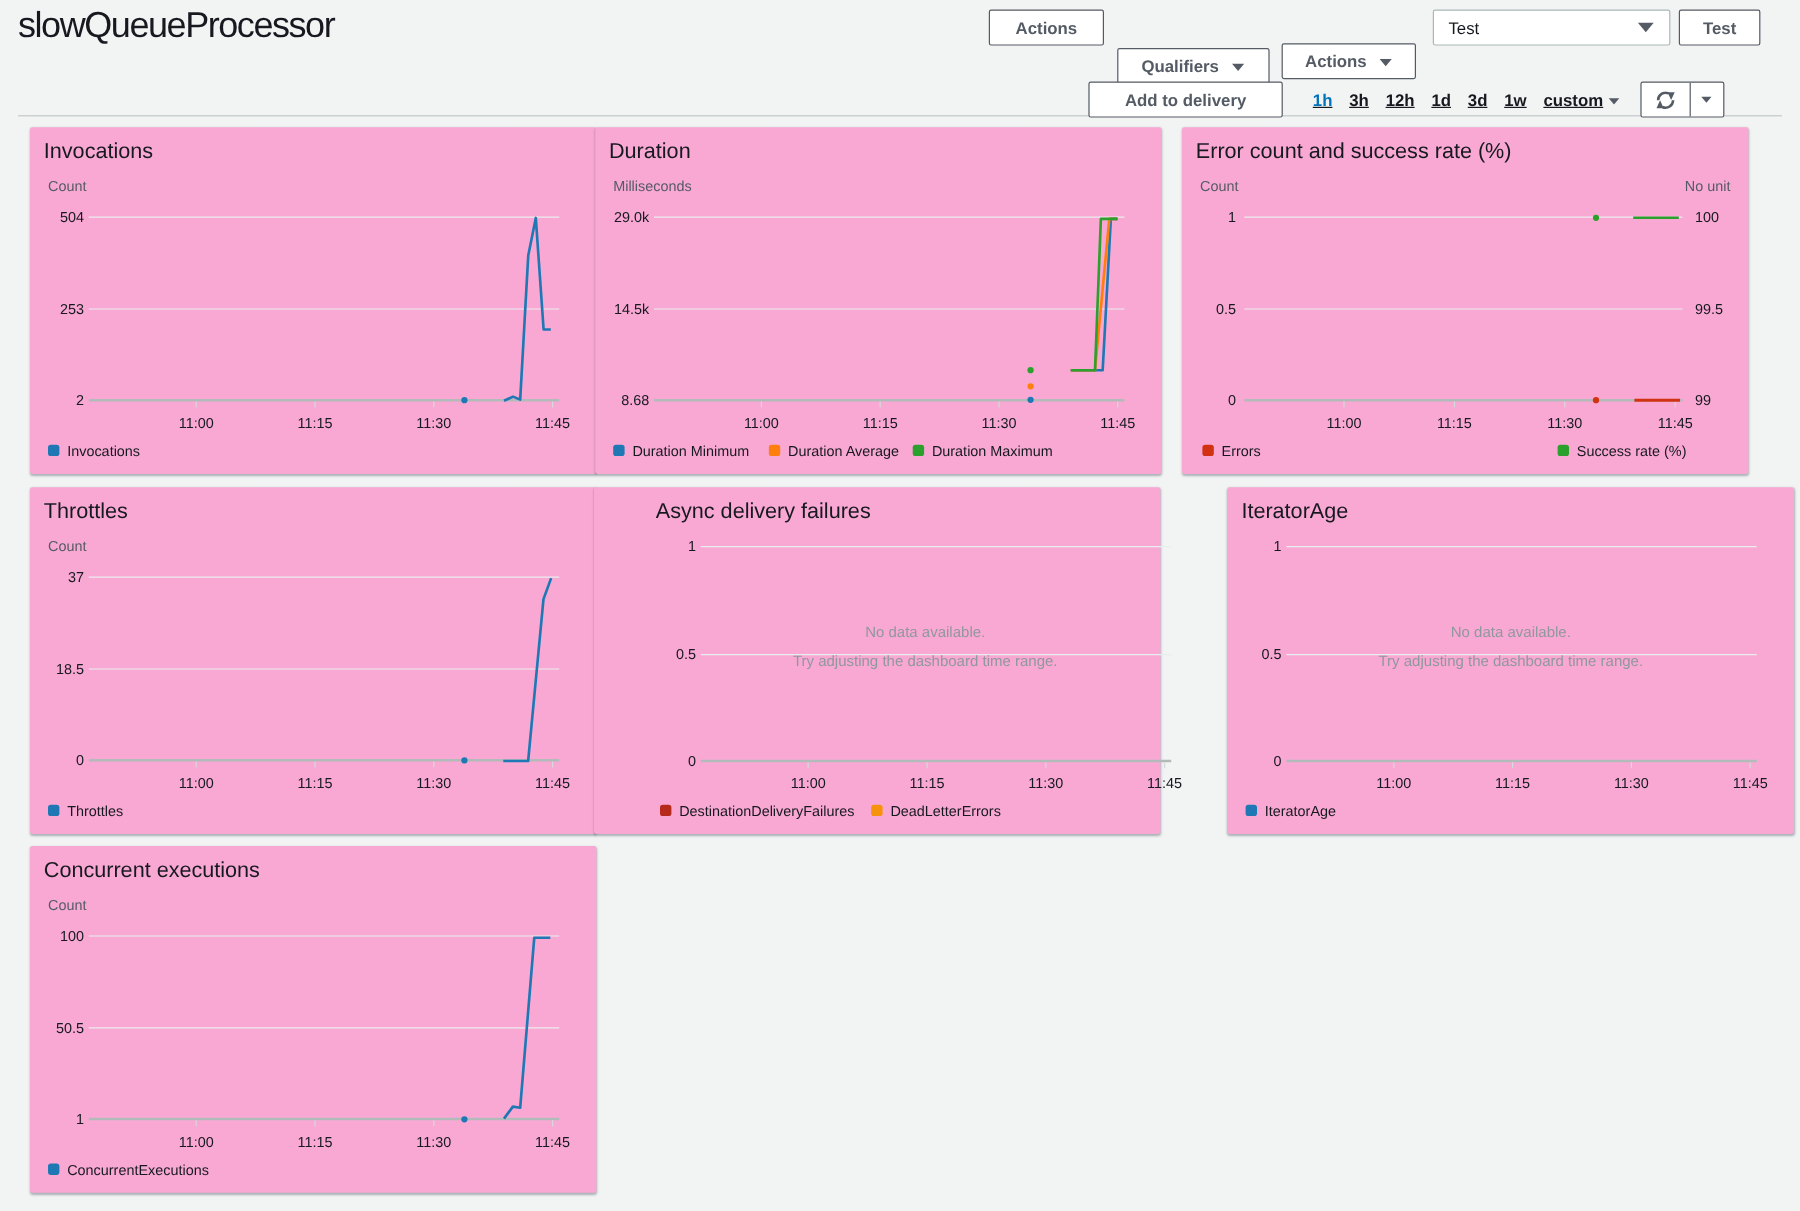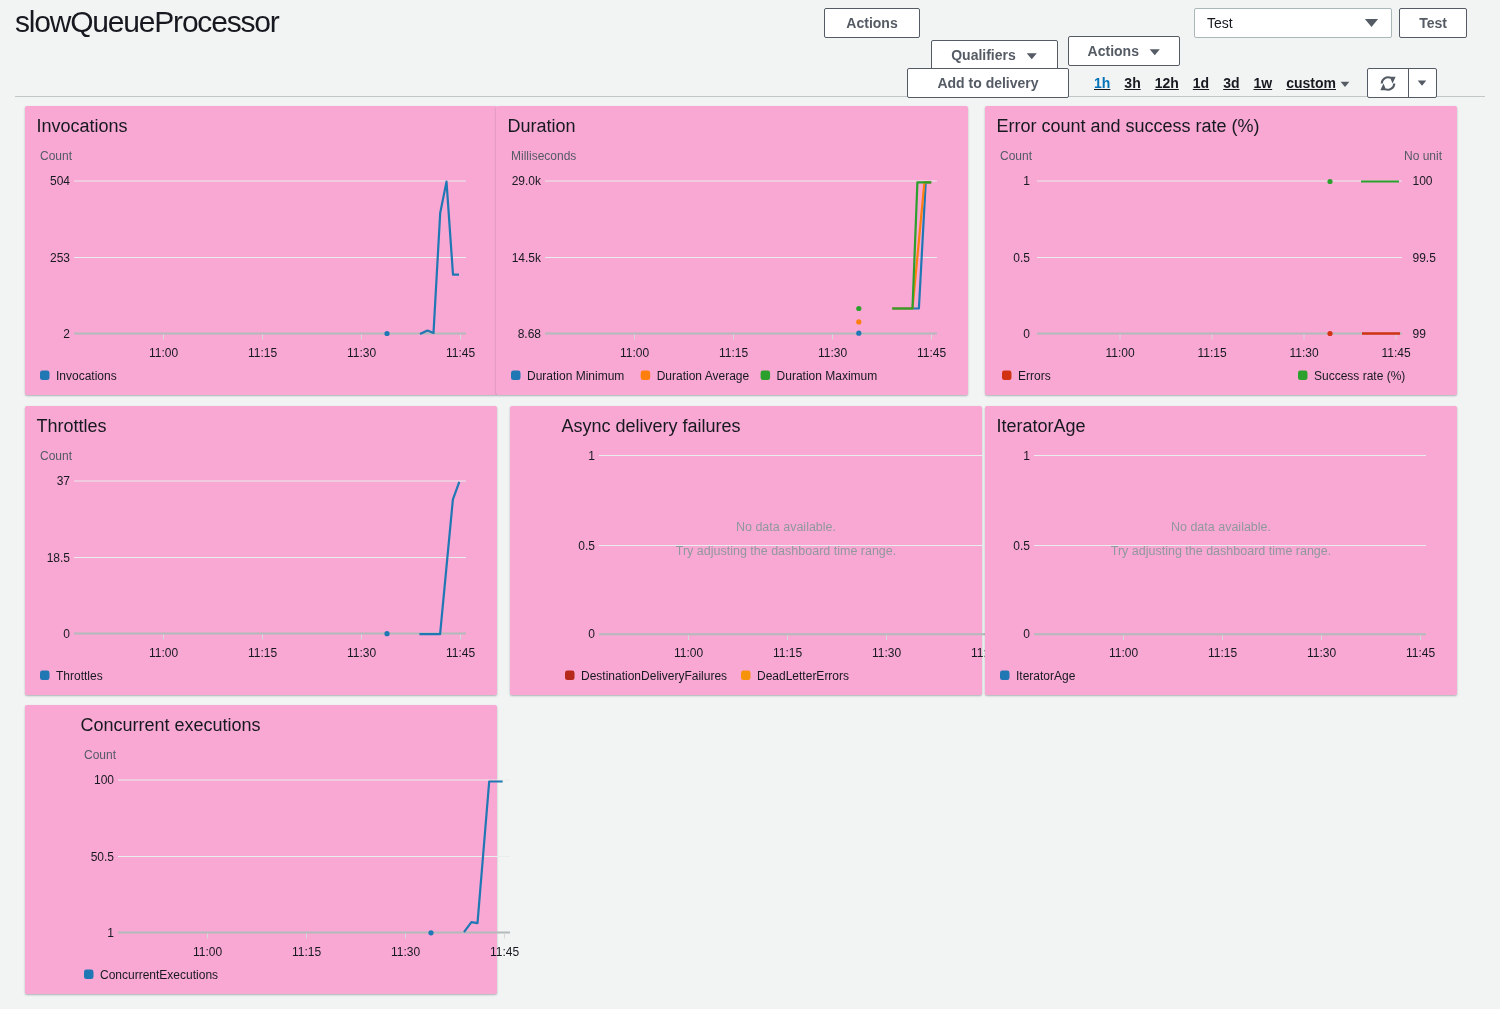--- a/index.html
+++ b/index.html
@@ -189,21 +189,21 @@
       <text x="237.5" y="246.5" font-size="12" fill="#16191f" text-anchor="middle" font-weight="400" dominant-baseline="central">11:15</text>
       <line x1="336.5" y1="228.5" x2="336.5" y2="233.5" stroke="#d4d9d9" stroke-width="1"></line>
       <text x="336.5" y="246.5" font-size="12" fill="#16191f" text-anchor="middle" font-weight="400" dominant-baseline="central">11:30</text>
       <line x1="435.5" y1="228.5" x2="435.5" y2="233.5" stroke="#d4d9d9" stroke-width="1"></line>
       <text x="435.5" y="246.5" font-size="12" fill="#16191f" text-anchor="middle" font-weight="400" dominant-baseline="central">11:45</text>
       <circle cx="362" cy="227.7" r="2.6" fill="#1f77b4"></circle>
       <path d="M394.4,228.2 H415.1 L427.9,93.3 L434.3,75.8" fill="none" stroke="#1f77b4" stroke-width="2.2" stroke-linejoin="round" stroke-linecap="butt"></path>
       <rect x="15" y="264.6" width="9.5" height="9.5" rx="2.4" fill="#1f77b4"></rect>
       <text x="31" y="269.8" font-size="12" fill="#16191f" text-anchor="start" font-weight="400" dominant-baseline="central">Throttles</text>
     </svg></div>
-<div class="card" style="left:510px;top:405.5px;padding-left:40px;"><svg width="472" height="289" viewBox="0 0 472 289" xmlns="http://www.w3.org/2000/svg">
+<div class="card" style="left:495px;top:405.5px;padding-left:40px;"><svg width="472" height="289" viewBox="0 0 472 289" xmlns="http://www.w3.org/2000/svg">
       <text x="11.5" y="20" font-size="18" fill="#16191f" text-anchor="start" font-weight="400" dominant-baseline="central">Async delivery failures</text>
       <line x1="49" y1="49.5" x2="441" y2="49.5" stroke="#eaeded" stroke-width="1"></line>
       <line x1="49" y1="139.5" x2="441" y2="139.5" stroke="#eaeded" stroke-width="1"></line>
       <line x1="49" y1="228.2" x2="441" y2="228.2" stroke="#b2baba" stroke-width="2"></line>
       <text x="45" y="49.5" font-size="12" fill="#16191f" text-anchor="end" font-weight="400" dominant-baseline="central">1</text>
       <text x="45" y="139.5" font-size="12" fill="#16191f" text-anchor="end" font-weight="400" dominant-baseline="central">0.5</text>
       <text x="45" y="228.2" font-size="12" fill="#16191f" text-anchor="end" font-weight="400" dominant-baseline="central">0</text>
       <line x1="138.5" y1="229.2" x2="138.5" y2="234.2" stroke="#d4d9d9" stroke-width="1"></line>
       <text x="138.5" y="246.5" font-size="12" fill="#16191f" text-anchor="middle" font-weight="400" dominant-baseline="central">11:00</text>
       <line x1="237.5" y1="229.2" x2="237.5" y2="234.2" stroke="#d4d9d9" stroke-width="1"></line>
@@ -212,42 +212,42 @@
       <text x="336.5" y="246.5" font-size="12" fill="#16191f" text-anchor="middle" font-weight="400" dominant-baseline="central">11:30</text>
       <line x1="435.5" y1="229.2" x2="435.5" y2="234.2" stroke="#d4d9d9" stroke-width="1"></line>
       <text x="435.5" y="246.5" font-size="12" fill="#16191f" text-anchor="middle" font-weight="400" dominant-baseline="central">11:45</text>
       <text x="236" y="120.5" font-size="12.5" fill="#90989d" text-anchor="middle" font-weight="400" dominant-baseline="central">No data available.</text>
       <text x="236" y="145.3" font-size="12.5" fill="#90989d" text-anchor="middle" font-weight="400" dominant-baseline="central">Try adjusting the dashboard time range.</text>
       <rect x="15" y="264.6" width="9.5" height="9.5" rx="2.4" fill="#b52a1b"></rect>
       <text x="31" y="269.8" font-size="12" fill="#16191f" text-anchor="start" font-weight="400" dominant-baseline="central">DestinationDeliveryFailures</text>
       <rect x="191" y="264.6" width="9.5" height="9.5" rx="2.4" fill="#f7930a"></rect>
       <text x="207" y="269.8" font-size="12" fill="#16191f" text-anchor="start" font-weight="400" dominant-baseline="central">DeadLetterErrors</text>
     </svg></div>
-<div class="card" style="left:985px;top:405.5px;"><svg width="472" height="289" viewBox="0 0 472 289" xmlns="http://www.w3.org/2000/svg">
+<div class="card" style="left:1023px;top:405.5px;"><svg width="472" height="289" viewBox="0 0 472 289" xmlns="http://www.w3.org/2000/svg">
       <text x="11.5" y="20" font-size="18" fill="#16191f" text-anchor="start" font-weight="400" dominant-baseline="central">IteratorAge</text>
       <line x1="49" y1="49.5" x2="441" y2="49.5" stroke="#eaeded" stroke-width="1"></line>
       <line x1="49" y1="139.5" x2="441" y2="139.5" stroke="#eaeded" stroke-width="1"></line>
       <line x1="49" y1="228.2" x2="441" y2="228.2" stroke="#b2baba" stroke-width="2"></line>
       <text x="45" y="49.5" font-size="12" fill="#16191f" text-anchor="end" font-weight="400" dominant-baseline="central">1</text>
       <text x="45" y="139.5" font-size="12" fill="#16191f" text-anchor="end" font-weight="400" dominant-baseline="central">0.5</text>
       <text x="45" y="228.2" font-size="12" fill="#16191f" text-anchor="end" font-weight="400" dominant-baseline="central">0</text>
       <line x1="138.5" y1="229.2" x2="138.5" y2="234.2" stroke="#d4d9d9" stroke-width="1"></line>
       <text x="138.5" y="246.5" font-size="12" fill="#16191f" text-anchor="middle" font-weight="400" dominant-baseline="central">11:00</text>
       <line x1="237.5" y1="229.2" x2="237.5" y2="234.2" stroke="#d4d9d9" stroke-width="1"></line>
       <text x="237.5" y="246.5" font-size="12" fill="#16191f" text-anchor="middle" font-weight="400" dominant-baseline="central">11:15</text>
       <line x1="336.5" y1="229.2" x2="336.5" y2="234.2" stroke="#d4d9d9" stroke-width="1"></line>
       <text x="336.5" y="246.5" font-size="12" fill="#16191f" text-anchor="middle" font-weight="400" dominant-baseline="central">11:30</text>
       <line x1="435.5" y1="229.2" x2="435.5" y2="234.2" stroke="#d4d9d9" stroke-width="1"></line>
       <text x="435.5" y="246.5" font-size="12" fill="#16191f" text-anchor="middle" font-weight="400" dominant-baseline="central">11:45</text>
       <text x="236" y="120.5" font-size="12.5" fill="#90989d" text-anchor="middle" font-weight="400" dominant-baseline="central">No data available.</text>
       <text x="236" y="145.3" font-size="12.5" fill="#90989d" text-anchor="middle" font-weight="400" dominant-baseline="central">Try adjusting the dashboard time range.</text>
       <rect x="15" y="264.6" width="9.5" height="9.5" rx="2.4" fill="#1f77b4"></rect>
       <text x="31" y="269.8" font-size="12" fill="#16191f" text-anchor="start" font-weight="400" dominant-baseline="central">IteratorAge</text>
     </svg></div>
-<div class="card" style="left:25px;top:705px;padding-left:44px;"><svg width="472" height="289" viewBox="0 0 472 289" xmlns="http://www.w3.org/2000/svg">
+<div class="card" style="left:25px;top:705px;"><svg width="472" height="289" viewBox="0 0 472 289" xmlns="http://www.w3.org/2000/svg">
       <text x="11.5" y="20" font-size="18" fill="#16191f" text-anchor="start" font-weight="400" dominant-baseline="central">Concurrent executions</text>
       <text x="15" y="49.5" font-size="12" fill="#545b64" text-anchor="start" font-weight="400" dominant-baseline="central">Count</text>
       <line x1="49" y1="75" x2="441" y2="75" stroke="#eaeded" stroke-width="1"></line>
       <line x1="49" y1="151.5" x2="441" y2="151.5" stroke="#eaeded" stroke-width="1"></line>
       <line x1="49" y1="227.5" x2="441" y2="227.5" stroke="#b2baba" stroke-width="2"></line>
       <text x="45" y="75" font-size="12" fill="#16191f" text-anchor="end" font-weight="400" dominant-baseline="central">100</text>
       <text x="45" y="151.5" font-size="12" fill="#16191f" text-anchor="end" font-weight="400" dominant-baseline="central">50.5</text>
       <text x="45" y="227.5" font-size="12" fill="#16191f" text-anchor="end" font-weight="400" dominant-baseline="central">1</text>
       <line x1="138.5" y1="228.5" x2="138.5" y2="233.5" stroke="#d4d9d9" stroke-width="1"></line>
       <text x="138.5" y="246.5" font-size="12" fill="#16191f" text-anchor="middle" font-weight="400" dominant-baseline="central">11:00</text>

